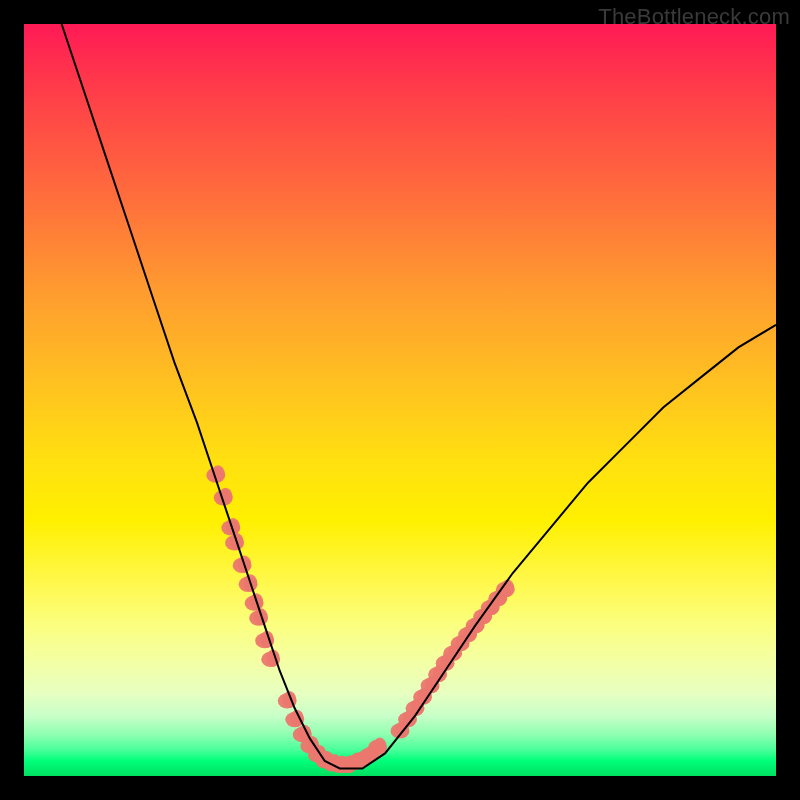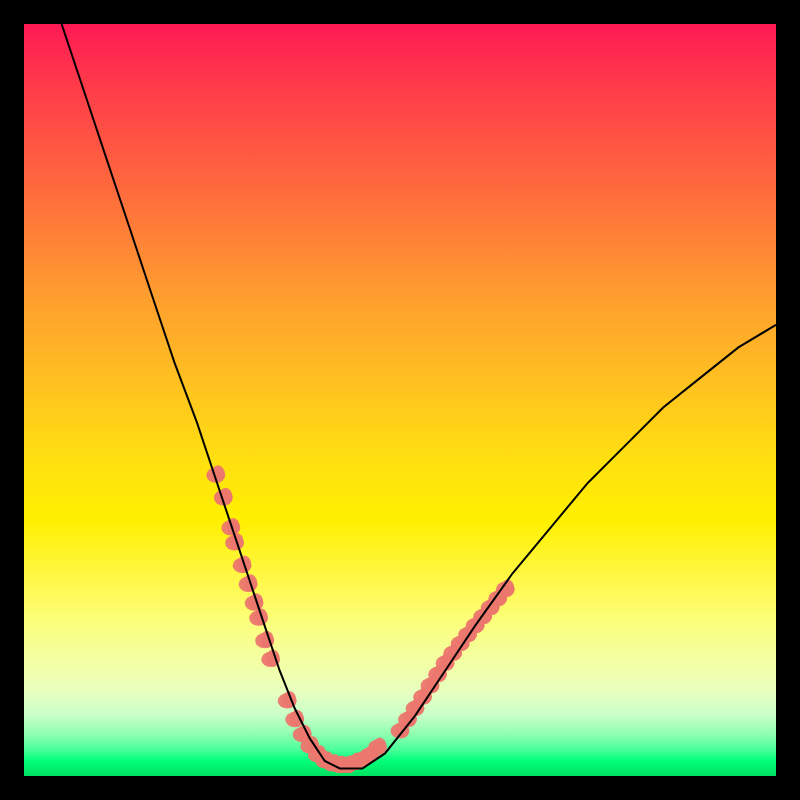--- a/index.html
+++ b/index.html
@@ -204,13 +204,14 @@
             <ellipse cx="476.01" cy="573.178" rx="6.75" ry="8.549999999999999" fill="#ec776e" opacity="0.95"></ellipse>
           </g>
           <g>
             <ellipse cx="481.28000000000003" cy="565.504" rx="9.450000000000001" ry="7.6499999999999995" fill="#ec776e" opacity="0.95"></ellipse>
             <ellipse cx="483.53000000000003" cy="564.154" rx="6.75" ry="8.549999999999999" fill="#ec776e" opacity="0.95"></ellipse>
           </g>
         </g>
       <path id="curvePath" fill="none" stroke="#000" stroke-width="2" d="M37.6 0.0 L60.2 67.7 L82.7 135.4 L105.3 203.0 L127.8 270.7 L150.4 338.4 L173.0 398.6 L195.5 466.2 L210.6 511.4 L225.6 556.5 L240.6 601.6 L255.7 646.7 L270.7 684.3 L285.8 714.4 L300.8 737.0 L315.8 744.5 L338.4 744.5 L361.0 729.4 L391.0 691.8 L421.1 646.7 L451.2 601.6 L488.8 549.0 L526.4 503.8 L564.0 458.7 L601.6 421.1 L639.2 383.5 L676.8 353.4 L714.4 323.4 L752.0 300.8"></path>
     </svg>
   </div>
+  <div class="watermark">TheBottleneck.com</div>
 </div>
 
 </body></html>

